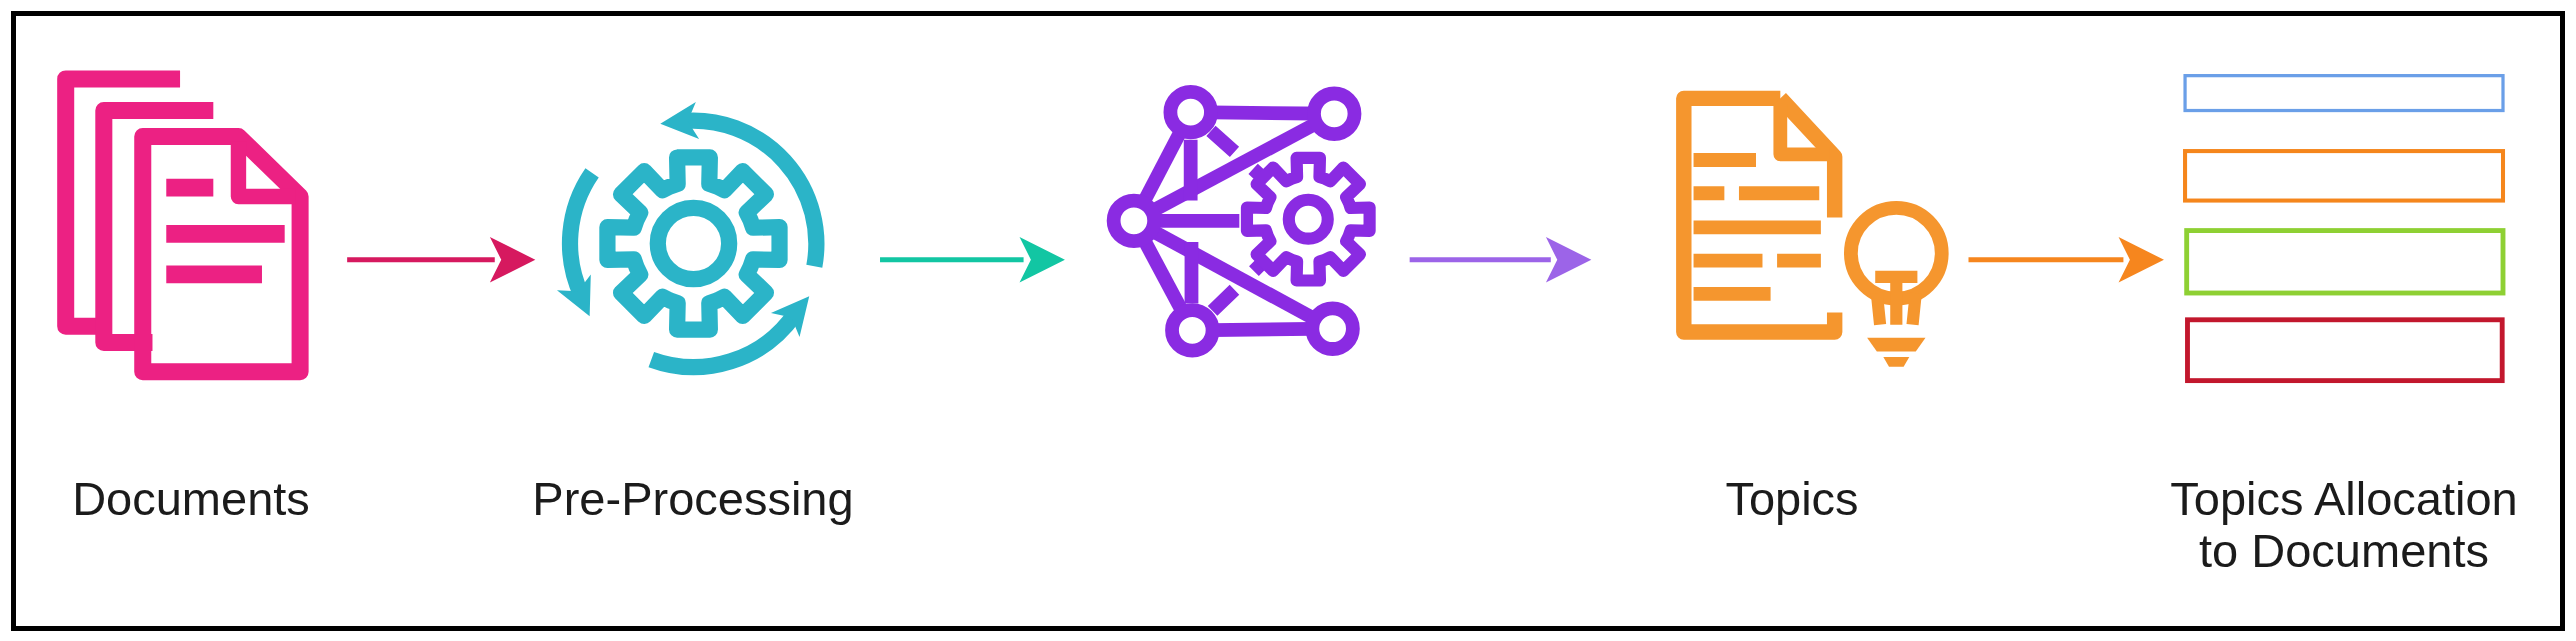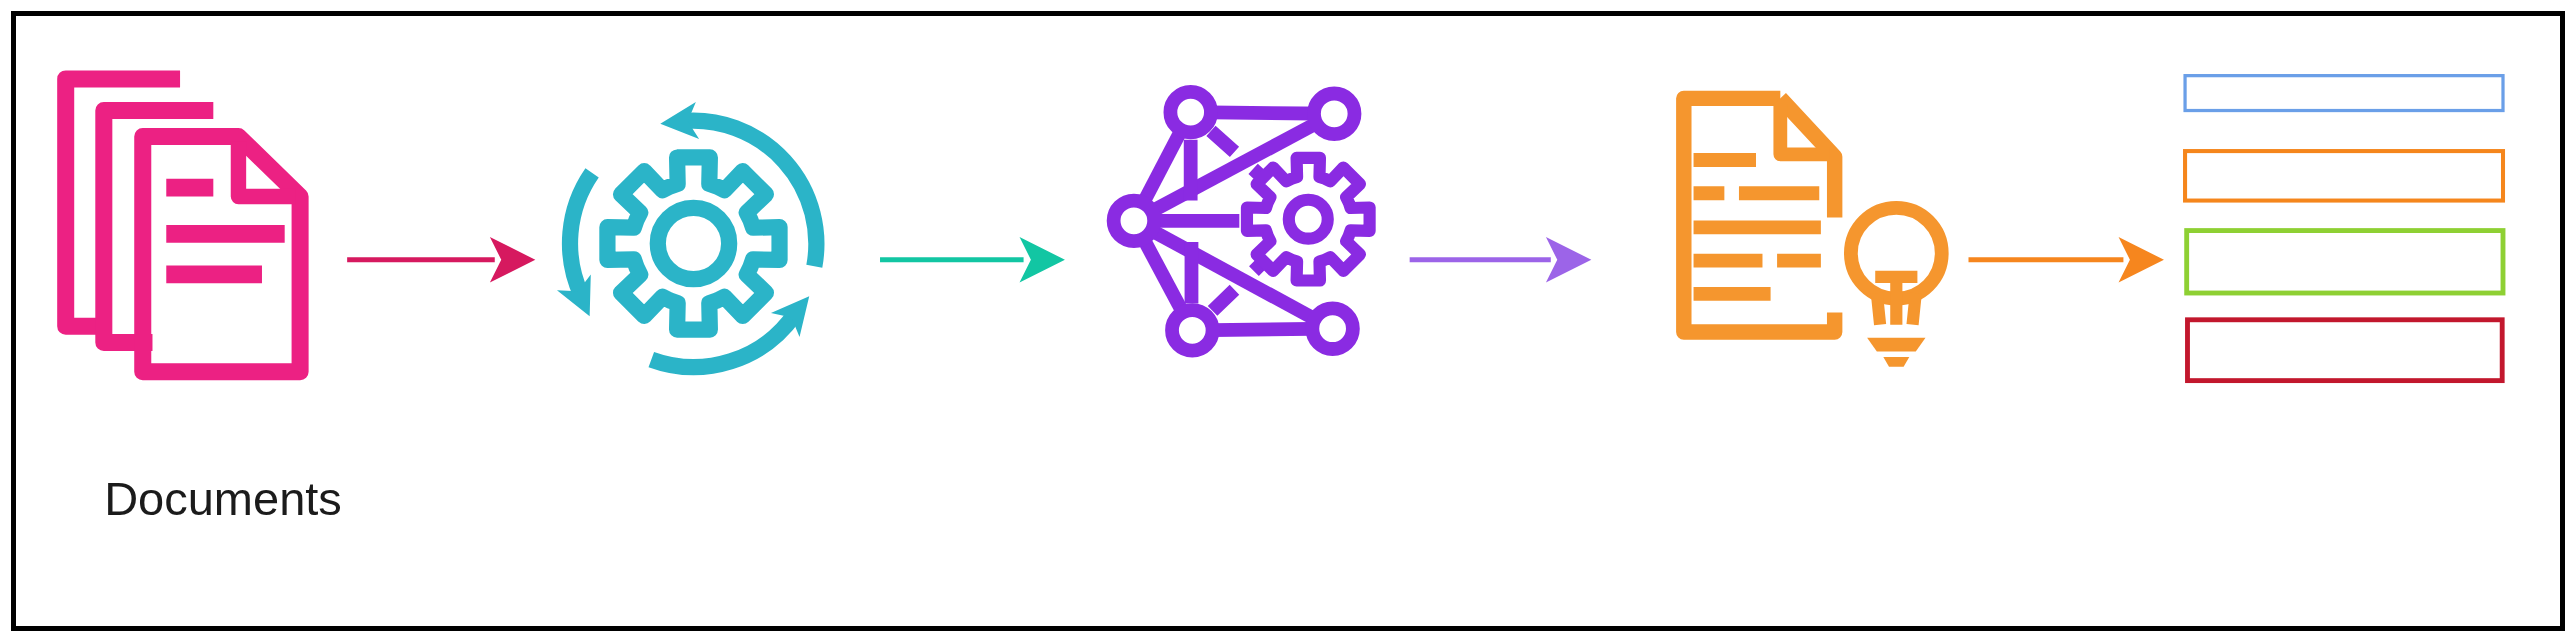--- a/index.html
+++ b/index.html
@@ -41,21 +41,20 @@
   .bar-red{stroke:var(--bar_red);}
   .label{
     position:absolute;
     top:473px;
     transform:translateX(-50%);
     text-align:center;
     font-size:47px;
     line-height:52px;
     color:var(--text,#1b1b1b);
     white-space:nowrap;
-    margin-left:32px;
   }
 </style>
 </head>
 <body>
 
 <div class="canvas">
 
   <div class="frame"></div>
 
   <svg class="scene" viewBox="0 0 3176 791">
@@ -147,15 +146,21 @@
 
     <g>
       <rect class="bar bar-blue" stroke-width="4" x="2694" y="93" width="392" height="43"></rect>
       <rect class="bar bar-orange" stroke-width="5" x="2694" y="186" width="392" height="61"></rect>
       <rect class="bar bar-green" stroke-width="6" x="2696" y="284" width="390" height="77"></rect>
       <rect class="bar bar-red" stroke-width="6" x="2697" y="394" width="388" height="75"></rect>
     </g>
   </svg>
 
   <div class="label" style="left:191px">Documents</div>
+  <div class="label" style="left:693px">Pre-Processing</div>
+  <div class="label" style="left:1792px">Topics</div>
+  <div class="label" style="left:2344px">
+    <div>Topics Allocation</div>
+    <div>to Documents</div>
+  </div>
 
 </div>
 
 
 </body></html>

